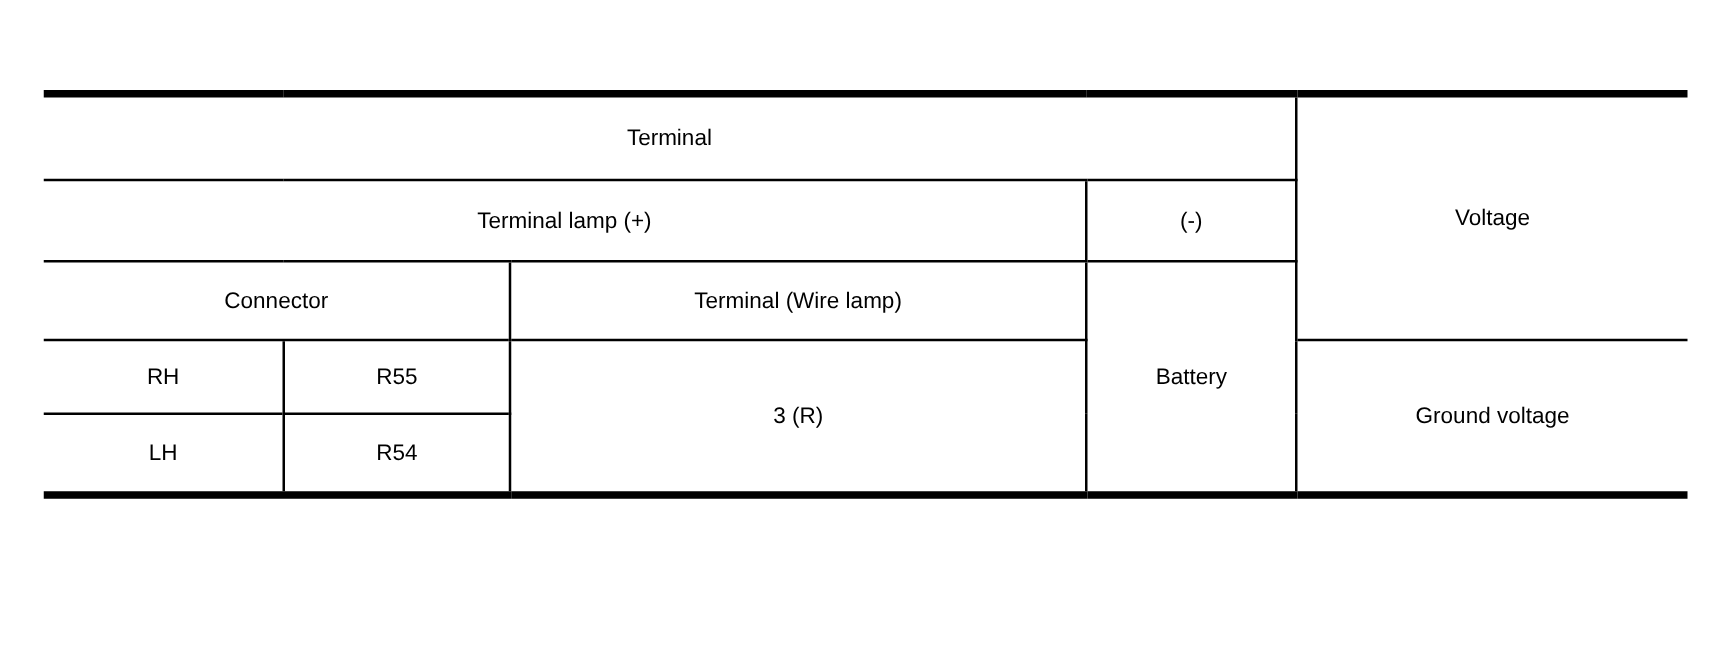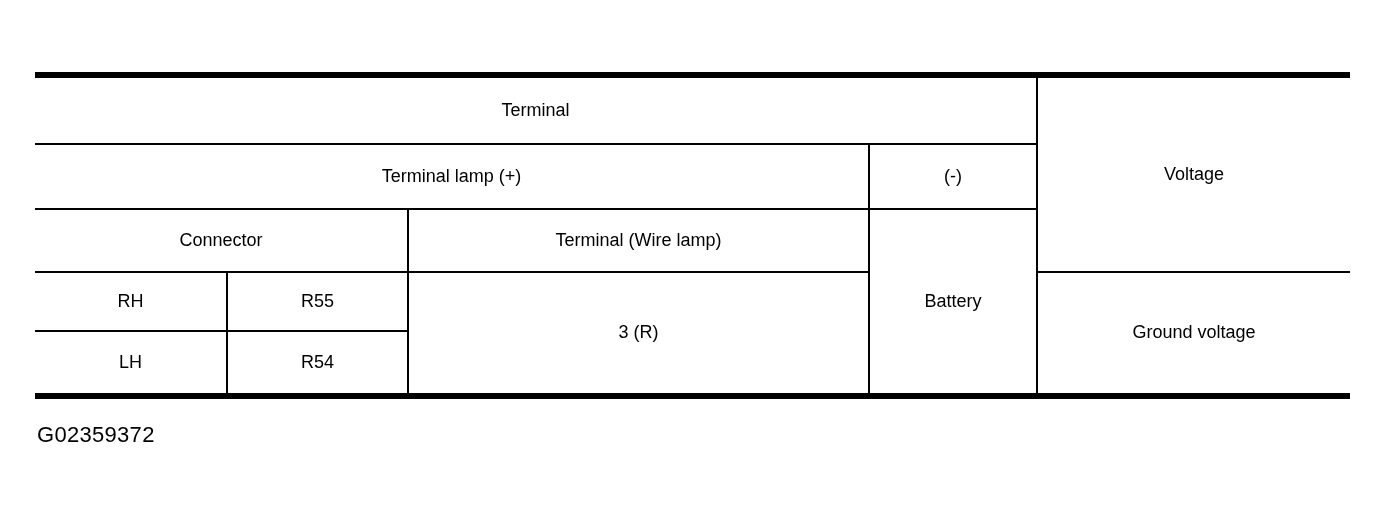--- a/index.html
+++ b/index.html
@@ -133,15 +133,14 @@
           <td></td>
           <td></td>
           <td></td>
           <td class="edge-right"></td>
         </tr>
 
       </tbody>
     </table>
   </div>
 
-  <div class="caption">G02359372</div>
 
 </div>
 
 </body></html>

